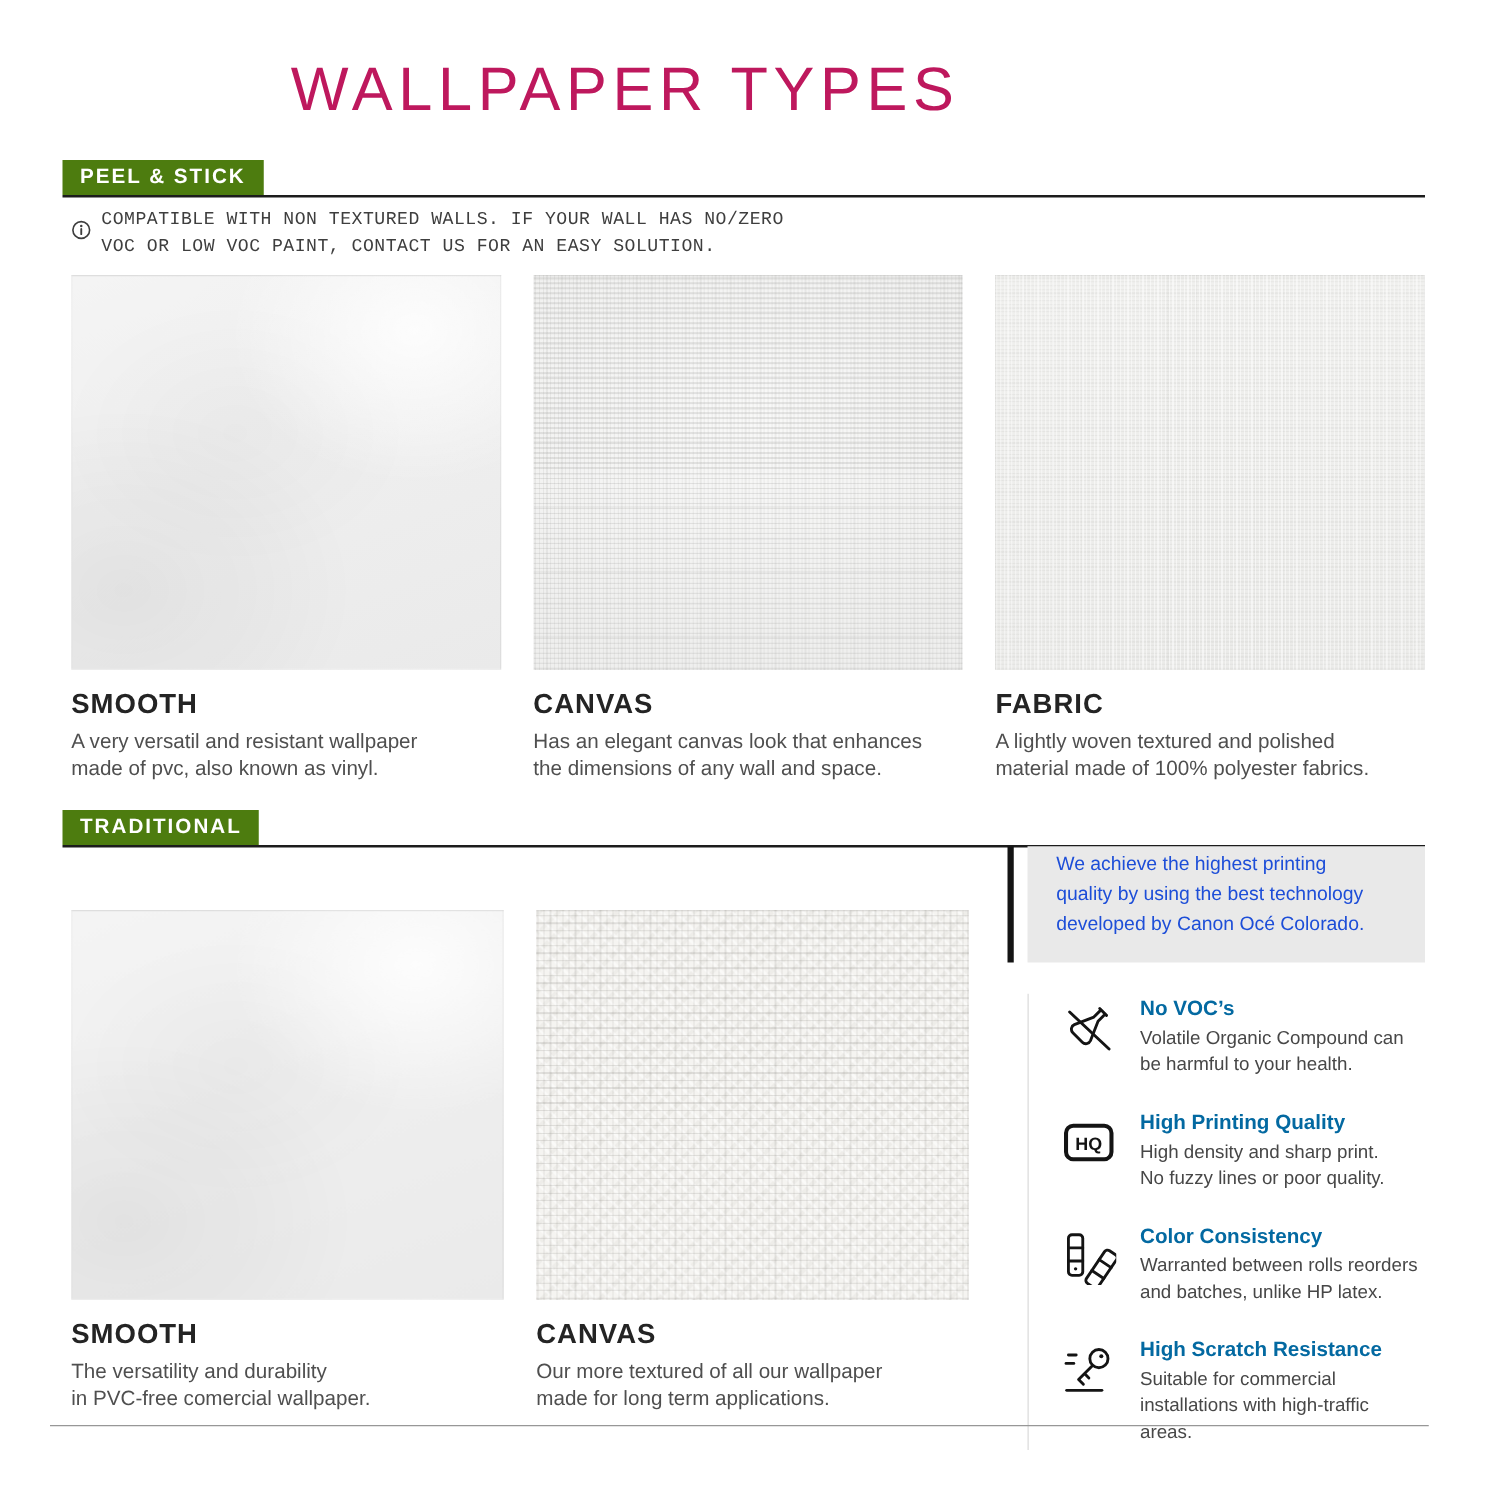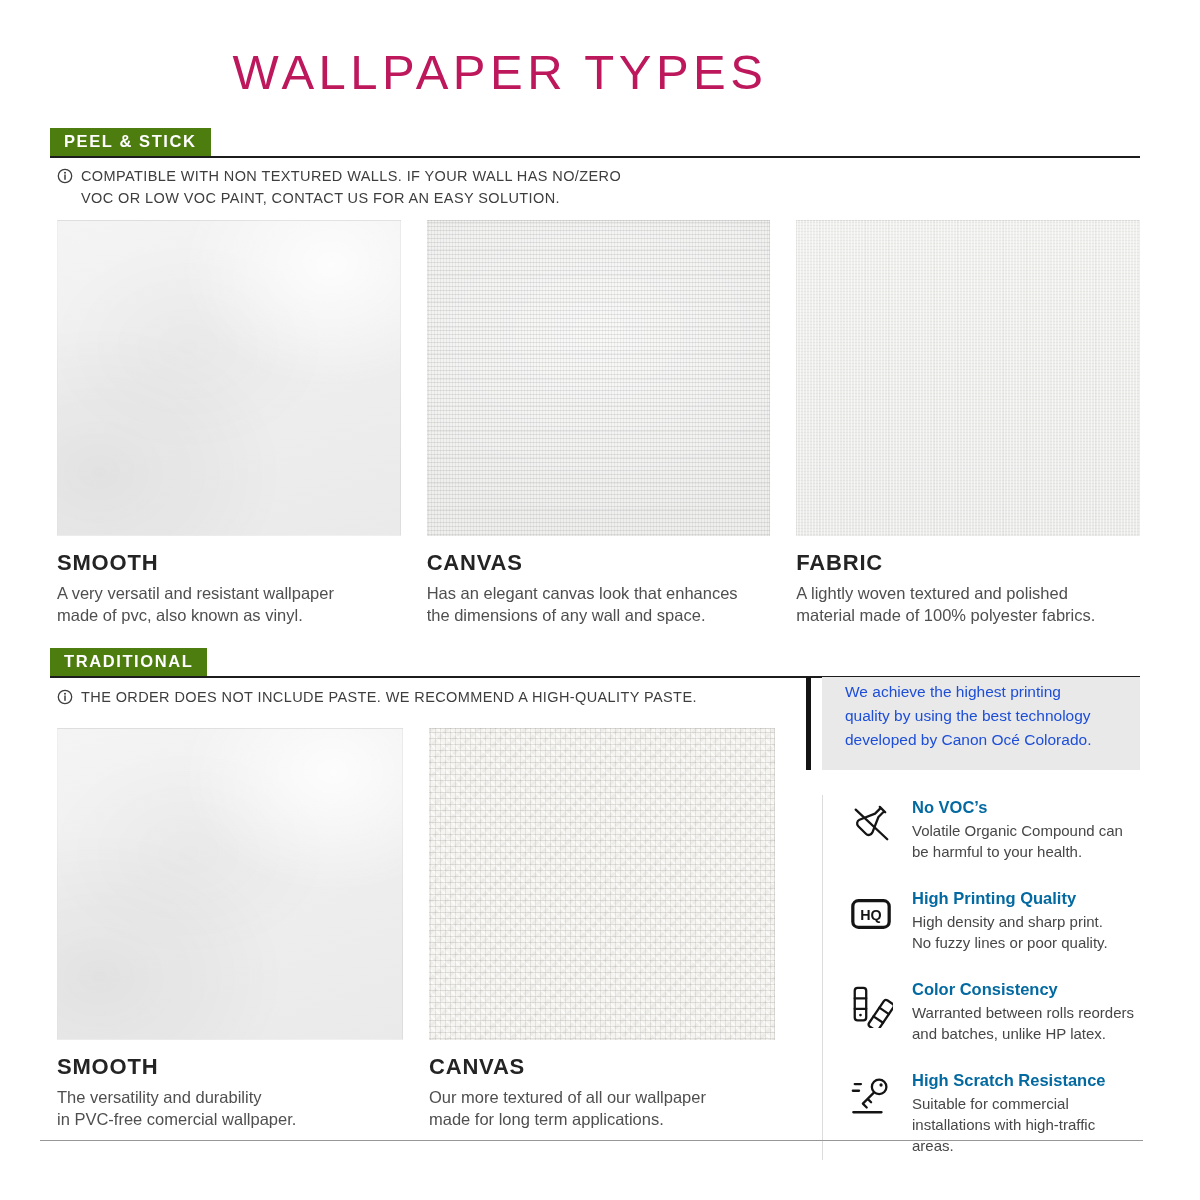--- a/index.html
+++ b/index.html
@@ -13,22 +13,22 @@
            white-space:nowrap; font-size:49px; font-weight:500; letter-spacing:4.5px; color:#be185d; }
 
   
   .band-header { position:absolute; left:50px; width:1090px; border-bottom:2px solid #1c1c1c; line-height:0; }
   .band-header.ps { top:128px; }
   .band-header.tr { top:648px; }
   .band-label { display:inline-block; background:#4d7c0f; color:#ffffff; font-size:16.5px;
                 font-weight:700; letter-spacing:1.6px; line-height:1; padding:5px 14px 6px; }
 
   
-  .note { position:absolute; display:flex; gap:8px; align-items:flex-start;
-          font-size:14.5px; letter-spacing:.4px; font-weight:500; color:#3e3e3e; line-height:1.5; }
+  .note { position:absolute; display:flex; gap:8px; align-items:center;
+          font-size:14.5px; letter-spacing:.4px; font-weight:500; color:#3e3e3e; line-height:1.5;font-family:Liberation Mono, monospace; }
   .note.ps { top:166px; left:57px; width:660px; }
   .note.tr { top:687px; left:57px; width:700px; }
   .note .i-ic { flex:none; margin-top:2px; }
 
   
   .swatch-row { position:absolute; display:grid; gap:26px; }
   .swatch-row.top { top:220px; left:57px; width:1083px; grid-template-columns:repeat(3,1fr); }
   .swatch-row.bottom { top:728px; left:57px; width:718px; grid-template-columns:repeat(2,1fr); }
   .swatch-img { width:100%; border:1px solid rgba(0,0,0,.03); }
   .swatch-row.top .swatch-img { height:316px; }
@@ -133,30 +133,20 @@
         <p class="swatch-desc pre">A lightly woven textured and polished
 material made of 100% polyester fabrics.</p>
       </figcaption>
     </figure>
   </div>
 
   <div class="band-header tr">
     <span class="band-label">TRADITIONAL</span>
   </div>
 
-  <div class="note tr">
-    <span class="i-ic">
-      <svg width="16" height="16" viewBox="0 0 16 16">
-          <circle cx="8" cy="8" r="6.7" fill="none" stroke="#3e3e3e" stroke-width="1.3"></circle>
-          <line x1="8" y1="7.1" x2="8" y2="11.3" stroke="#3e3e3e" stroke-width="1.5" stroke-linecap="round"></line>
-          <circle cx="8" cy="4.7" r="1" fill="#3e3e3e"></circle>
-        </svg>
-    </span>
-    <span class="pre">THE ORDER DOES NOT INCLUDE PASTE. WE RECOMMEND A HIGH-QUALITY PASTE.</span>
-  </div>
 
   <div class="swatch-row bottom">
     <figure>
       <div class="swatch-img tx-smooth"></div>
       <figcaption>
         <h3 class="swatch-title">SMOOTH</h3>
         <p class="swatch-desc pre">The versatility and durability
 in PVC-free comercial wallpaper.</p>
       </figcaption>
     </figure>

